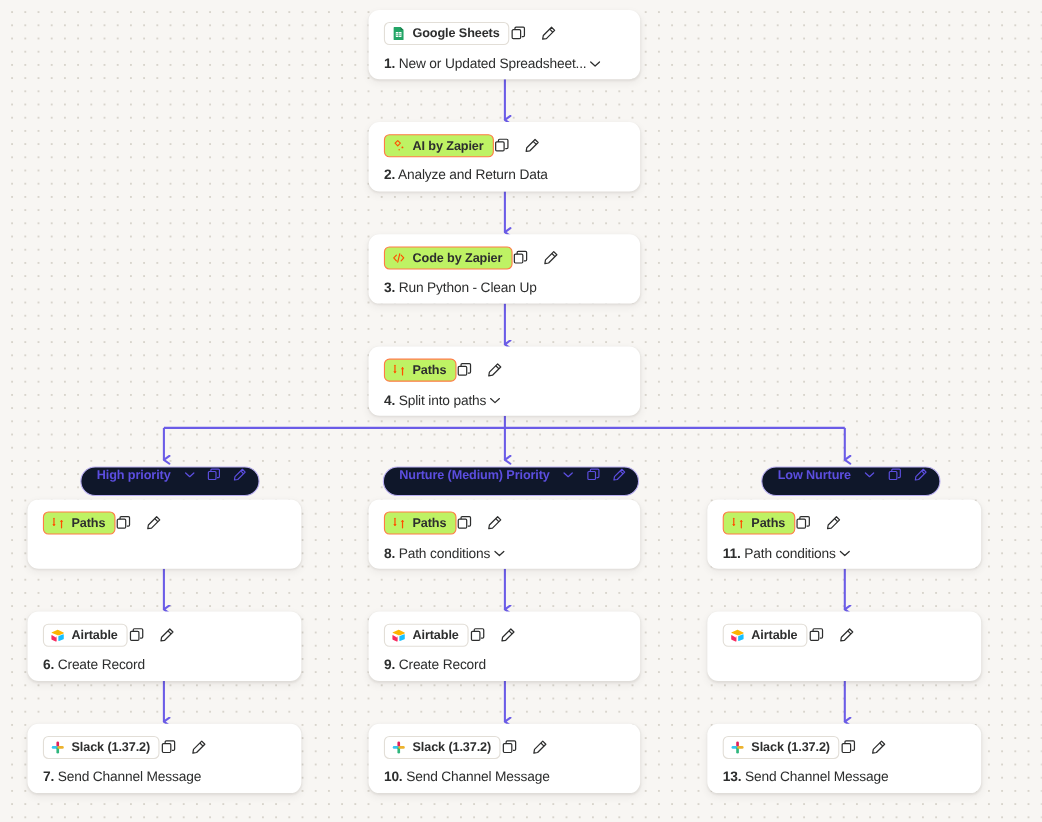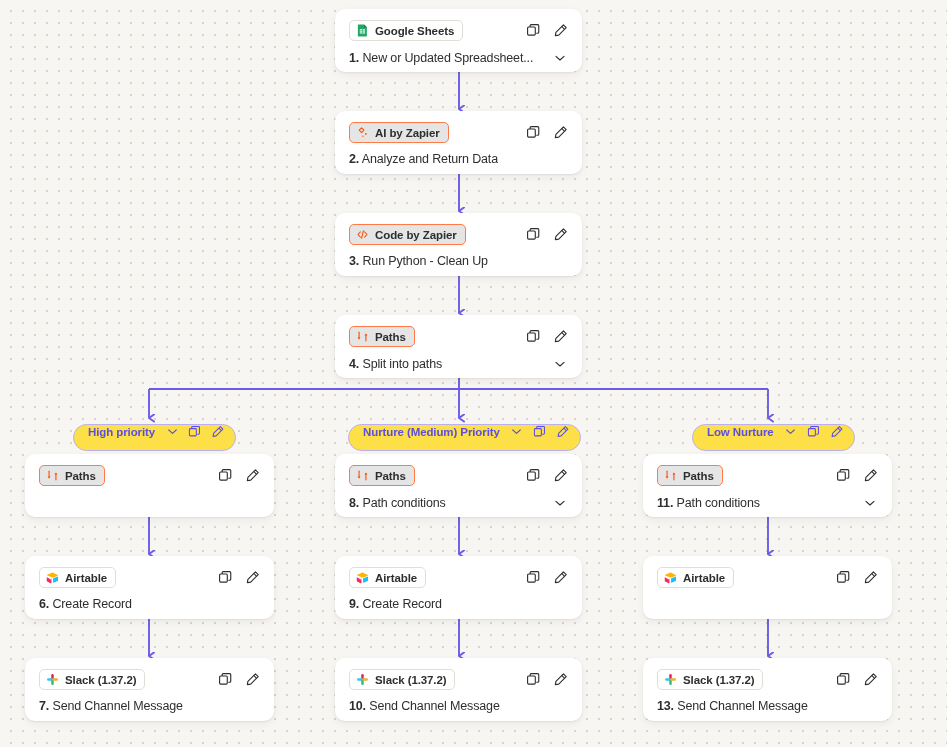--- a/index.html
+++ b/index.html
@@ -45,28 +45,27 @@
     z-index: 3;
     padding: 11px 14px 12px 14px;
     display: flex;
     flex-direction: column;
     gap: 9px;
   }
 
   .node-top {
     display: flex;
     align-items: center;
-    justify-content: space-between;
     height: 21px;
   }
 
   .node-bottom {
     display: flex;
     align-items: center;
-    justify-content: space-between;
+    justify-content: flex-start;
     height: 18px;
   }
 
   
   .badge {
     display: inline-flex;
     align-items: center;
     gap: 6px;
     height: 21px;
     padding: 0 8px 0 6px;
@@ -75,21 +74,21 @@
     background: #ffffff;
     font-size: 11.5px;
     font-weight: bold;
     color: #2d2e2e;
     letter-spacing: -0.1px;
     white-space: nowrap;
   }
 
   .badge.zapier {
     border-color: #ff7a45;
-    background: #e5e5e5;
+    background: #bef264;
     color: #2d2e2e;
   }
 
   .badge-icon {
     width: 13px;
     height: 13px;
     display: inline-flex;
     align-items: center;
     justify-content: center;
     flex: 0 0 auto;
@@ -136,21 +135,21 @@
 
   
   .path-pill {
     position: absolute;
     height: 27px;
     display: inline-flex;
     align-items: center;
     gap: 0px;
     padding: 0 9px 12px 14px;
     border: 1px solid #b9aff2;
-    background: #fde047;
+    background: #0f172a;
     border-radius: 14px;
     z-index: 4;
     white-space: nowrap;
   }
   .path-pill .pill-label {
     font-size: 11.5px;
     font-weight: bold;
     color: #5c4ee0;
     letter-spacing: -0.1px;
     margin-right: 9px;

